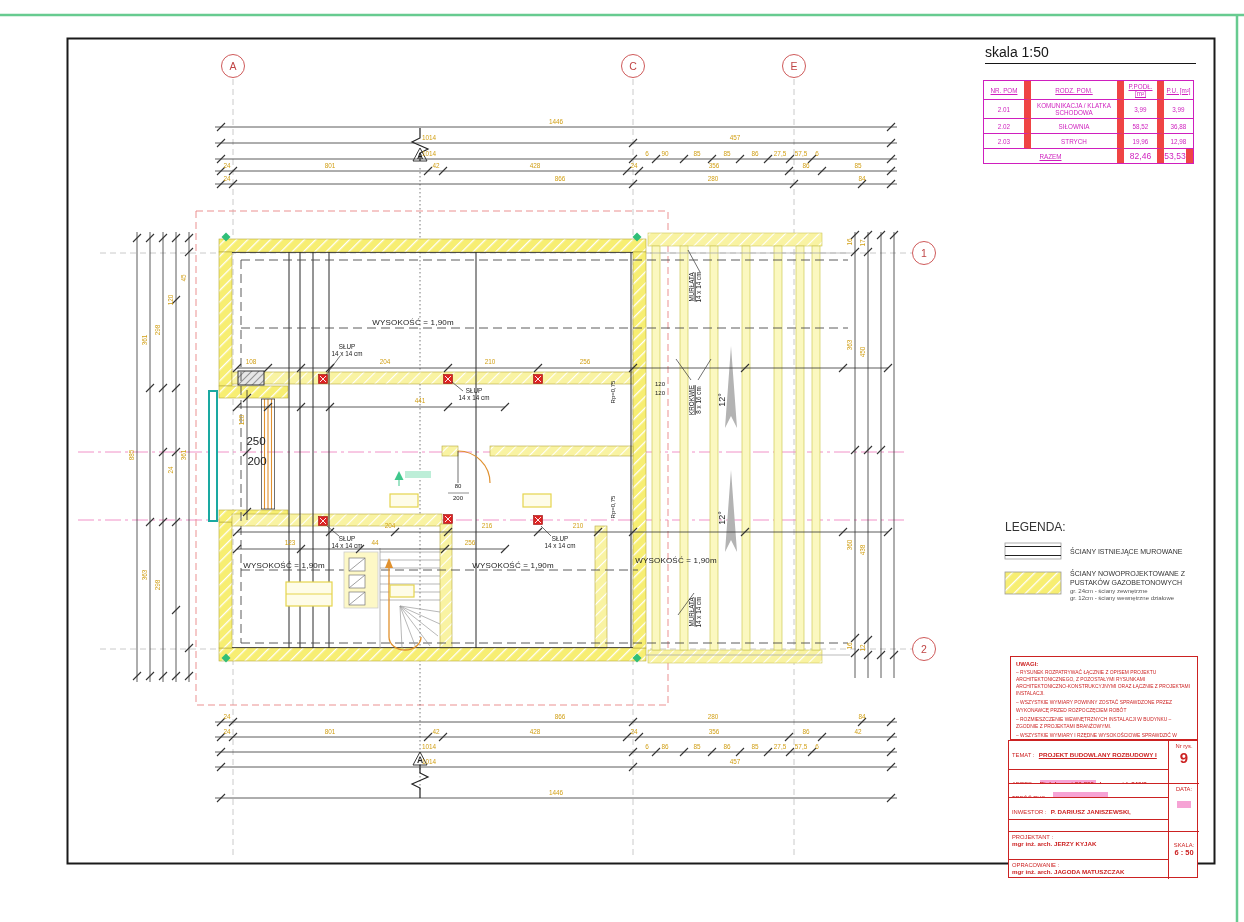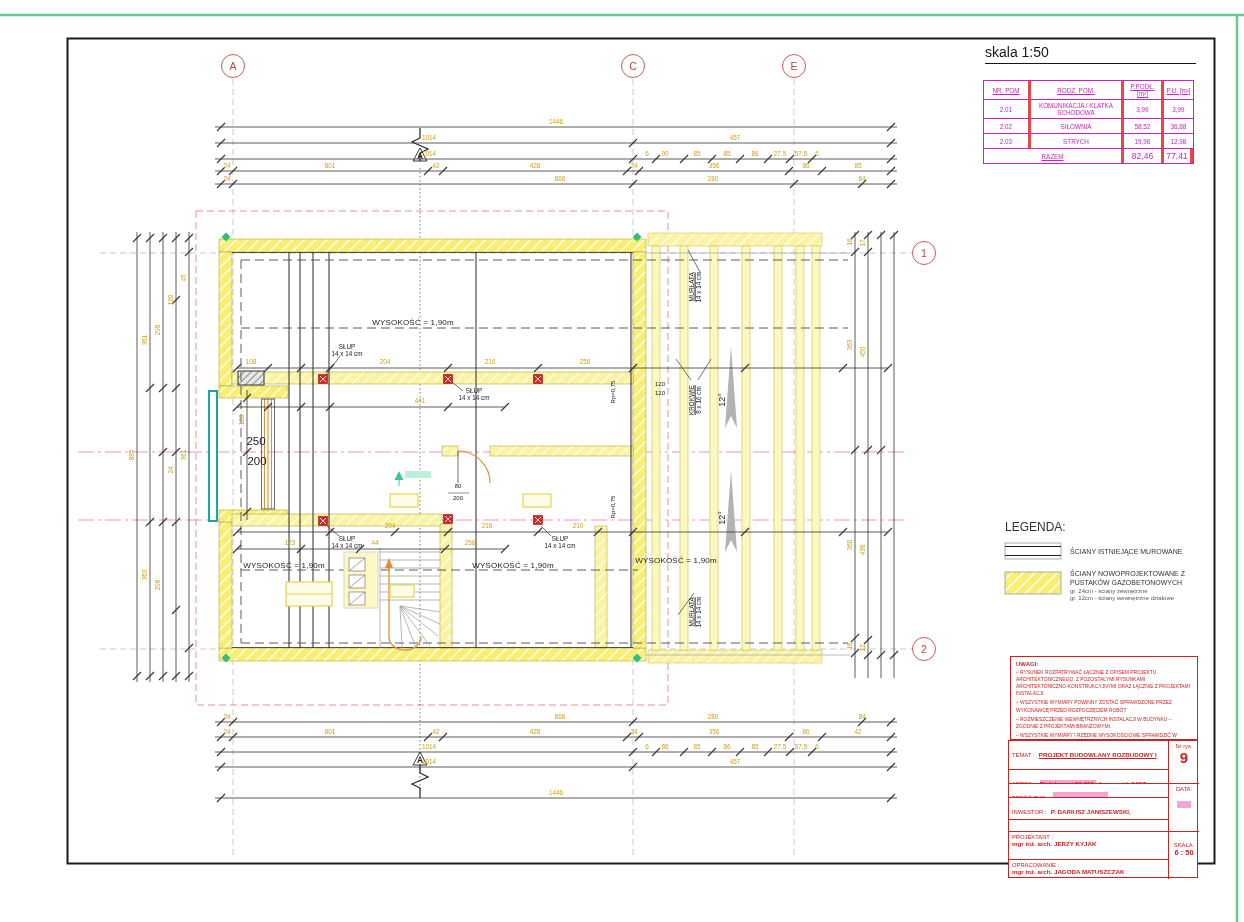--- a/index.html
+++ b/index.html
@@ -27,21 +27,21 @@
   .dim.rot{transform:translate(-50%,-50%) rotate(-90deg);}
   
   #hdr{position:absolute;left:985px;top:44px;width:211px;border-bottom:1.6px solid #161616;
        padding-bottom:3px;display:flex;align-items:baseline;gap:16px;color:#161616;}
   #hdr .t{font-size:16px;letter-spacing:1.2px;}
   #hdr .s{font-size:14px;}
   
   #roomtbl{position:absolute;left:983px;top:80px;width:211px;border:1px solid #cf1fbe;
     color:#cf1fbe;font-size:6.3px;display:grid;grid-template-columns:47px 93px 40px 29px;
     background:#fff;box-sizing:border-box;}
-  #roomtbl .c{border-right:3px solid #ef4444;border-bottom:1px solid #cf1fbe;display:flex;
+  #roomtbl .c{border-right:7px solid #ef4444;border-bottom:1px solid #cf1fbe;display:flex;
     align-items:center;justify-content:center;text-align:center;padding:2px 1px;min-height:10px;}
   #roomtbl .c:nth-child(4n){border-right:none;}
   #roomtbl .h{text-decoration:underline;}
   #roomtbl .span2{grid-column:1/3;}
   #roomtbl .big{font-size:8.5px;}
   #roomtbl .nb{border-bottom:none;}
   
   .lg-label{position:absolute;font-size:7px;color:#333;line-height:1.25;}
   .lg-sub{font-size:6px;color:#555;}
   
@@ -439,21 +439,21 @@
   <div class="c">58,52</div>
   <div class="c">36,88</div>
 
   <div class="c">2.03</div>
   <div class="c">STRYCH</div>
   <div class="c">19,96</div>
   <div class="c">12,98</div>
 
   <div class="c span2 h nb">RAZEM</div>
   <div class="c big nb">82,46</div>
-  <div class="c big nb">77,41</div>
+  <div class="c big nb">53,53</div>
 </div>
 
 <div class="lg-label" style="left:1005px;top:520px;font-size:12px;">LEGENDA:</div>
 <div class="lg-label" style="left:1070px;top:548px;">ŚCIANY ISTNIEJĄCE MUROWANE</div>
 <div class="lg-label" style="left:1070px;top:570px;">
   <div>ŚCIANY NOWOPROJEKTOWANE Z</div>
   <div>PUSTAKÓW GAZOBETONOWYCH</div>
   <div class="lg-sub">gr. 24cm - ściany zewnętrzne</div>
   <div class="lg-sub">gr. 12cm - ściany wewnętrzne działowe</div>
 </div>

